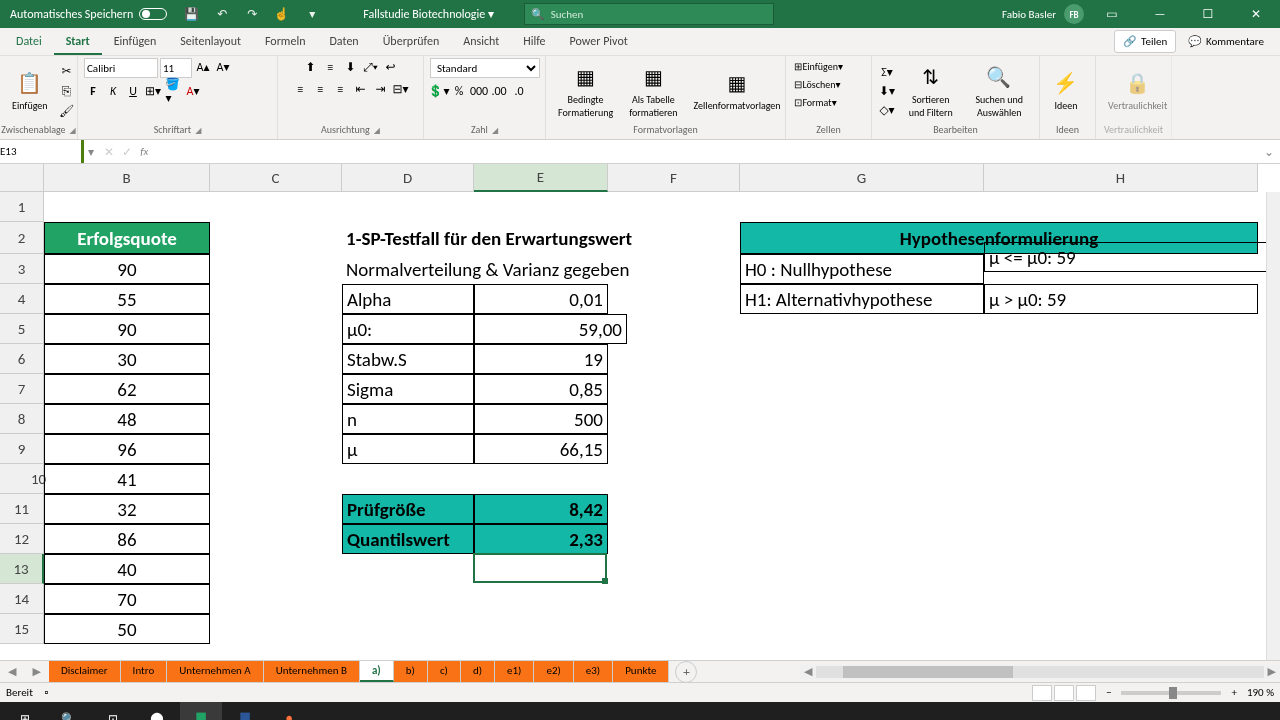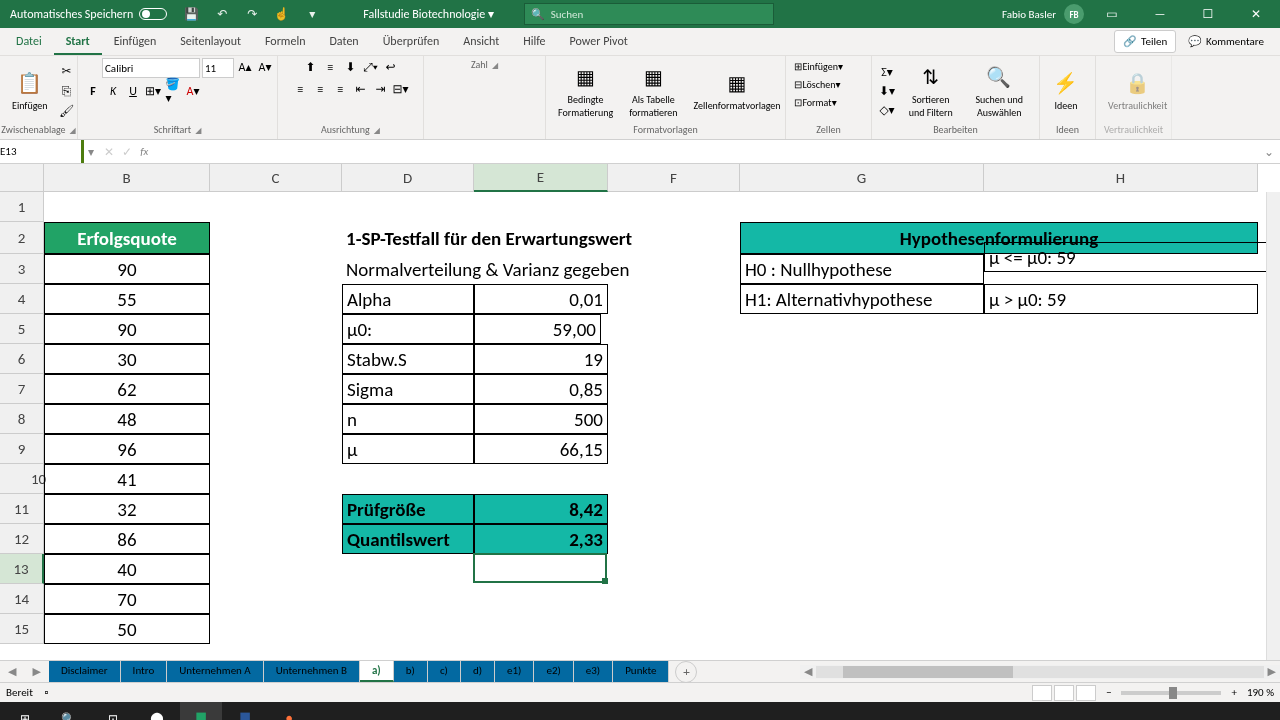--- a/index.html
+++ b/index.html
@@ -63,21 +63,21 @@
 .yellowcell { background: #14b8a6; font-weight: bold; }
 .selected-cell { position: absolute; border: 2px solid #217346; pointer-events: none; }
 .selected-cell::after { content: ""; position: absolute; right: -3px; bottom: -3px; width: 6px; height: 6px; background: #217346; }
 .vscroll { position: absolute; right: 0; top: 28px; bottom: 0; width: 14px; background: #f0f0f0; border-left: 1px solid #ddd; }
 
 
 .sheet-tabs { height: 22px; background: #f3f2f1; display: flex; align-items: center; border-top: 1px solid #d0d0d0; font-size: 11px; }
 .sheet-nav { padding: 0 8px; color: #888; cursor: pointer; }
 .sheet-tab { padding: 3px 12px; border-right: 1px solid #ccc; cursor: pointer; background: #fff; }
 .sheet-tab.active { background: #fff; border-bottom: 2px solid #217346; color: #217346; font-weight: 600; }
-.sheet-tab.inactive { background: #0369a1; }
+.sheet-tab.inactive { background: #f97316; }
 .add-sheet { width: 22px; height: 22px; display: flex; align-items: center; justify-content: center; color: #666; border: 1px solid #ccc; border-radius: 50%; margin-left: 6px; cursor: pointer; font-size: 13px; }
 .hscroll-area { margin-left: auto; width: 480px; height: 14px; background: #f0f0f0; display: flex; align-items: center; }
 
 
 .statusbar { height: 20px; background: #f3f2f1; display: flex; align-items: center; font-size: 11px; padding: 0 6px; border-top: 1px solid #d0d0d0; }
 .statusbar .right { margin-left: auto; display: flex; align-items: center; gap: 10px; }
 .view-btns { display: flex; gap: 2px; }
 .view-btn { width: 20px; height: 16px; border: 1px solid #ccc; background: #fff; }
 .zoom-slider { width: 100px; height: 4px; background: #ccc; position: relative; }
 .zoom-slider::after { content: ""; position: absolute; width: 8px; height: 12px; background: #888; top: -4px; left: 48px; }
@@ -151,21 +151,21 @@
       </div>
     </div>
     <div class="rgroup-label">
         <span>Zwischenablage</span>
         <span class="dialog-launcher">◢</span>
       </div>
   </div>
   <div class="rgroup" style="width:200px;">
     <div class="rgroup-body" style="flex-direction:column;align-items:flex-start;gap:4px;">
       <div class="btn-row">
-        <input class="font-select" style="width: 98px; margin-left: 18px;" value="Calibri">
+        <input class="font-select" style="width: 74px;" value="Calibri">
         <input class="font-select" style="width: 32px;" value="11">
         <div class="rbtn small-ico">A▴</div>
         <div class="rbtn small-ico">A▾</div>
       </div>
       <div class="btn-row">
         <div class="rbtn small-ico">
             <b>F</b>
           </div>
         <div class="rbtn small-ico">
             <i>K</i>
@@ -200,20 +200,30 @@
         <div class="rbtn small-ico">⇥</div>
         <div class="rbtn small-ico">⊟▾</div>
       </div>
     </div>
     <div class="rgroup-label">
         <span>Ausrichtung</span>
         <span class="dialog-launcher">◢</span>
       </div>
   </div>
   <div class="rgroup" style="width:122px;">
+    <div class="rgroup-body" style="flex-direction:column;gap:4px;align-items:stretch;">
+      <select class="font-select" style="width:110px;"><option>Standard</option></select>
+      <div class="btn-row">
+        <div class="rbtn small-ico">💲▾</div>
+        <div class="rbtn small-ico">%</div>
+        <div class="rbtn small-ico">000</div>
+        <div class="rbtn small-ico">.00</div>
+        <div class="rbtn small-ico">.0</div>
+      </div>
+    </div>
     <div class="rgroup-label">
         <span>Zahl</span>
         <span class="dialog-launcher">◢</span>
       </div>
   </div>
   <div class="rgroup" style="width:240px;">
     <div class="rgroup-body">
       <div class="rbtn rbtn-lg">
           <span class="ico">▦</span>
           <span>Bedingte Formatierung</span>
@@ -331,21 +341,21 @@
         <div class="cell bdr center" style="left: 0px; top: 302px; width: 166px; height: 30px;">32</div>
         <div class="cell bdr center" style="left: 0px; top: 332px; width: 166px; height: 30px;">86</div>
         <div class="cell bdr center" style="left: 0px; top: 362px; width: 166px; height: 30px;">40</div>
         <div class="cell bdr center" style="left: 0px; top: 392px; width: 166px; height: 30px;">70</div>
         <div class="cell bdr center" style="left: 0px; top: 422px; width: 166px; height: 30px;">50</div>
         <div class="cell  left" style="left: 298px; top: 30px; width: 398px; height: 32px; font-weight: bold;">1-SP-Testfall für den Erwartungswert</div>
         <div class="cell  left" style="left: 298px; top: 62px; width: 398px; height: 30px;">Normalverteilung &amp; Varianz gegeben</div>
         <div class="cell bdr left" style="left: 298px; top: 92px; width: 132px; height: 30px;">Alpha</div>
         <div class="cell bdr right" style="left: 430px; top: 92px; width: 134px; height: 30px;">0,01</div>
         <div class="cell bdr left" style="left: 298px; top: 122px; width: 132px; height: 30px;">μ0:</div>
-        <div class="cell bdr right" style="left: 430px; top: 122px; width: 127px; height: 30px;">59,00</div>
+        <div class="cell bdr right" style="left: 430px; top: 122px; width: 153px; height: 30px;">59,00</div>
         <div class="cell bdr left" style="left: 298px; top: 152px; width: 132px; height: 30px;">Stabw.S</div>
         <div class="cell bdr right" style="left: 430px; top: 152px; width: 134px; height: 30px;">19</div>
         <div class="cell bdr left" style="left: 298px; top: 182px; width: 132px; height: 30px;">Sigma</div>
         <div class="cell bdr right" style="left: 430px; top: 182px; width: 134px; height: 30px;">0,85</div>
         <div class="cell bdr left" style="left: 298px; top: 212px; width: 132px; height: 30px;">n</div>
         <div class="cell bdr right" style="left: 430px; top: 212px; width: 134px; height: 30px;">500</div>
         <div class="cell bdr left" style="left: 298px; top: 242px; width: 132px; height: 30px;">μ</div>
         <div class="cell bdr right" style="left: 430px; top: 242px; width: 134px; height: 30px;">66,15</div>
         <div class="cell bdr yellowcell left" style="left: 298px; top: 302px; width: 132px; height: 30px;">Prüfgröße</div>
         <div class="cell bdr yellowcell right" style="left: 430px; top: 302px; width: 134px; height: 30px;">8,42</div>

